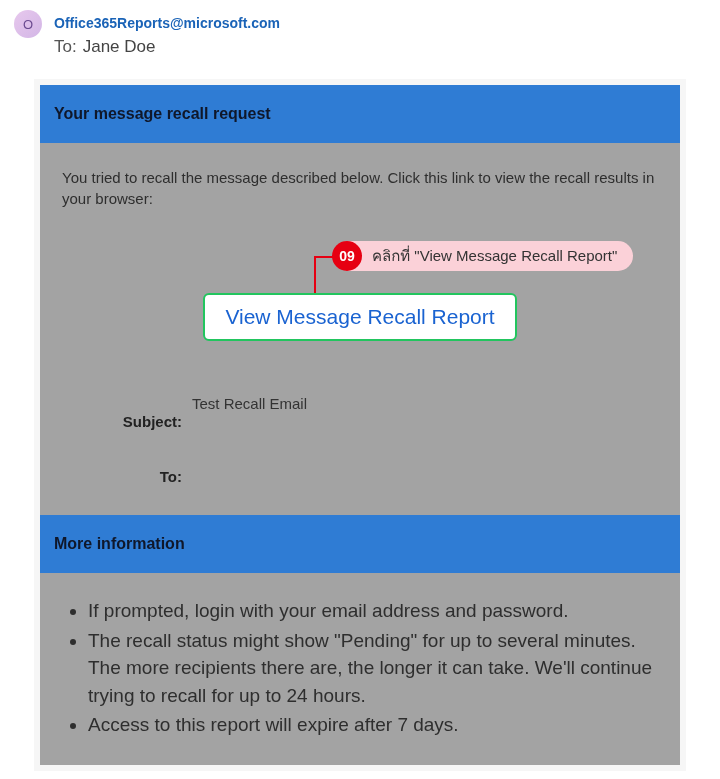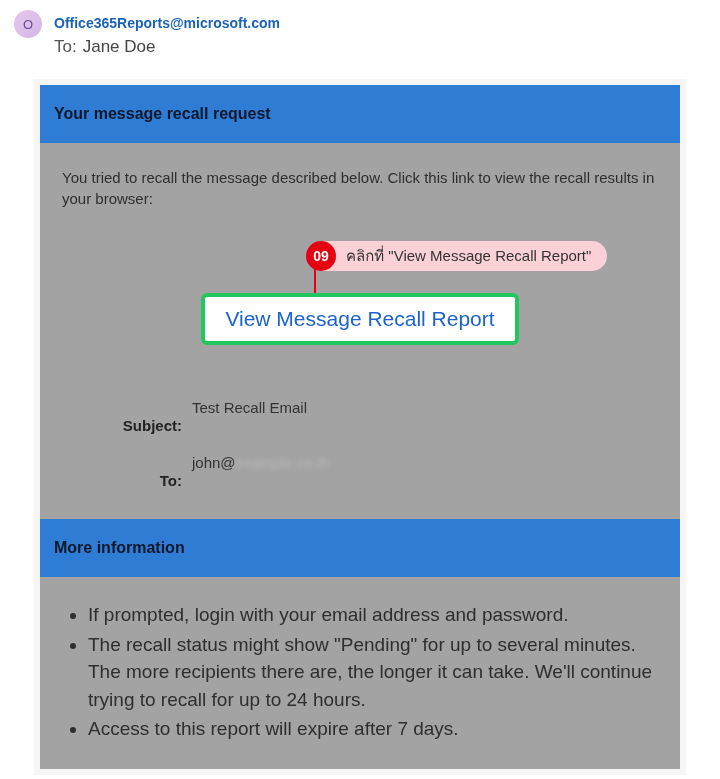--- a/index.html
+++ b/index.html
@@ -59,21 +59,21 @@
   .intro { margin: 0 0 32px 0; line-height: 1.4; }
   .callout-row {
     position: relative;
     display: flex;
     justify-content: center;
     margin-bottom: 20px;
     height: 32px;
   }
   .callout-pill {
     position: absolute;
-    left: 246px;
+    left: 272px;
     display: flex;
     align-items: center;
     background: #fbd1d8;
     border-radius: 16px;
     height: 30px;
     padding-right: 16px;
   }
   .callout-num {
     width: 30px; height: 30px;
     border-radius: 50%;
@@ -101,21 +101,21 @@
     left: 252px; top: 15px;
     width: 24px; height: 2px;
     background: #e60012;
   }
   .link-box-row {
     position: relative;
     display: flex;
     justify-content: center;
   }
   .link-box {
-    border: 4px solid #22c55e;
+    border: 2px solid #22c55e;
     border-radius: 6px;
     padding: 10px 20px;
     color: #1a63d1;
     font-size: 21px;
     font-weight: 400;
     background: #fff;
     cursor: pointer;
     text-align: center;
   }
   .kv-row {
@@ -187,23 +187,20 @@
     </div>
   </div>
 
   <div class="section-body">
     <div class="kv-row">
       <div class="kv-label">Subject:</div>
       <div class="kv-value">Test Recall Email</div>
     </div>
     <div class="kv-row" style="margin-bottom:6px;">
       <div class="kv-label" style="padding-left:40px;">To:</div>
-      <div class="kv-value">
-        <span>john@</span><span class="blur">example.co.th</span>
-      </div>
     </div>
   </div>
 
   <div class="section-header">More information</div>
   <div class="section-body">
     <ul class="info-list">
       <li>If prompted, login with your email address and password.</li>
       <li>The recall status might show "Pending" for up to several minutes. The more recipients there are, the longer it can take. We'll continue trying to recall for up to 24 hours.</li>
       <li>Access to this report will expire after 7 days.</li>
     </ul>

